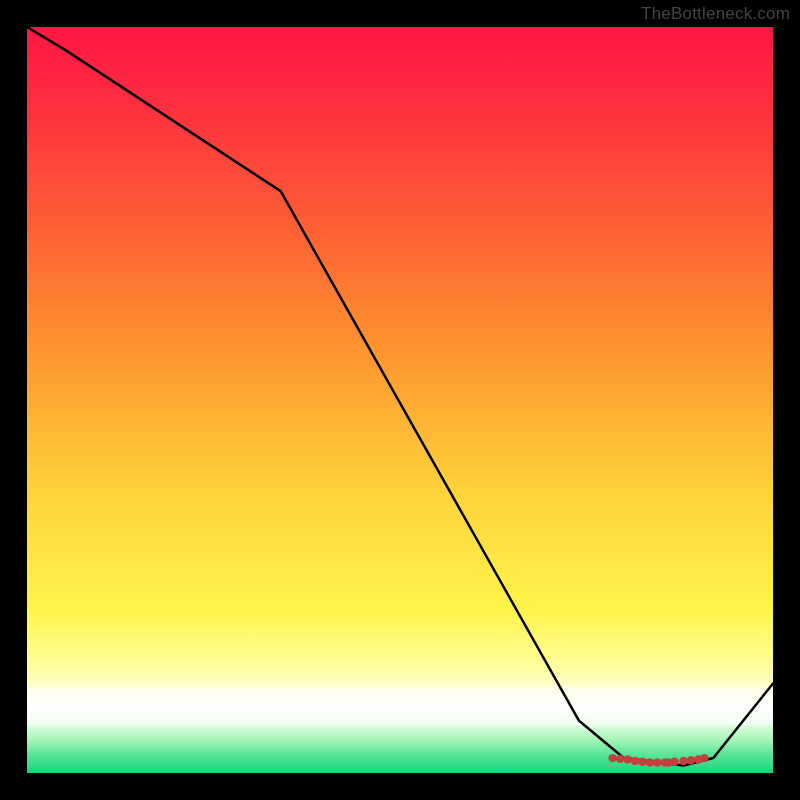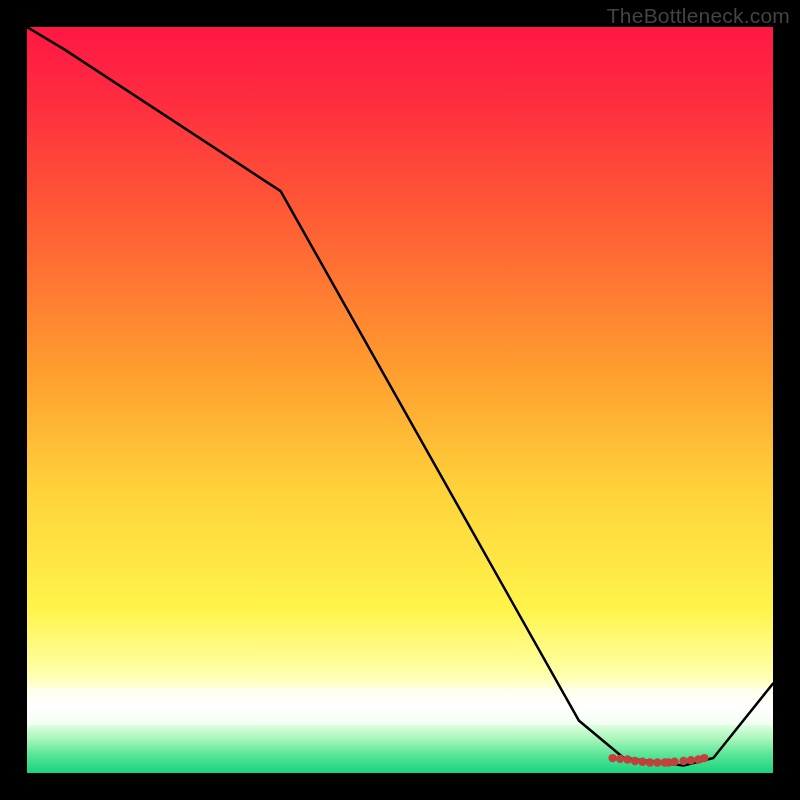--- a/index.html
+++ b/index.html
@@ -15,21 +15,21 @@
     position: relative;
     width: 800px;
     height: 800px;
     background: #000;
   }
   .watermark {
     position: absolute;
     top: 4px;
     right: 10px;
     color: #444;
-    font-size: 21px;
+    font-size: 17px;
     font-weight: 500;
     letter-spacing: 0.2px;
     z-index: 5;
   }
   .plot-area {
     position: absolute;
     left: 27px;
     top: 27px;
     width: 746px;
     height: 746px;

